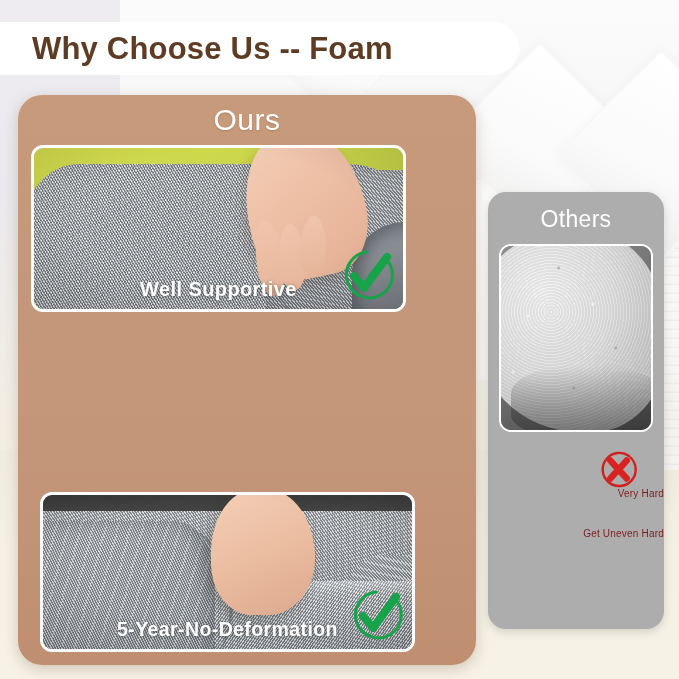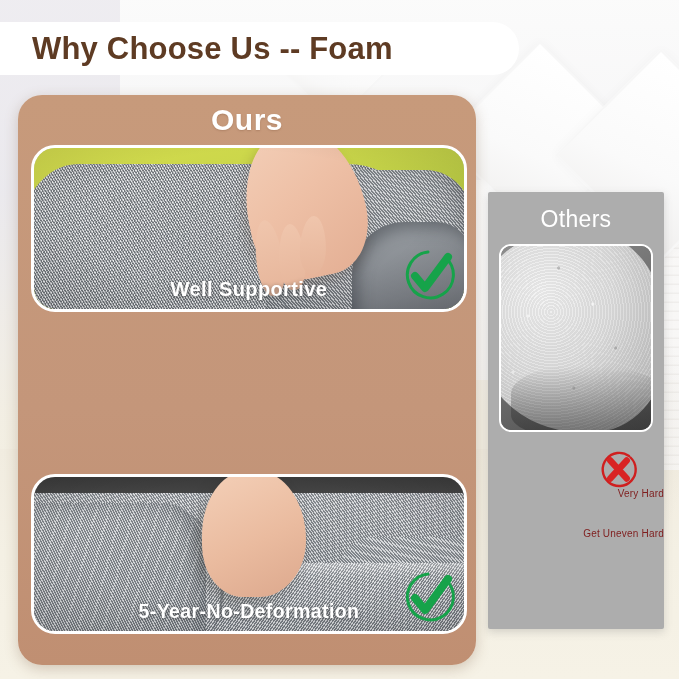--- a/index.html
+++ b/index.html
@@ -92,21 +92,21 @@
     letter-spacing: .2px;
     white-space: nowrap;
   }
 
   
   .others-panel {
     position: absolute;
     left: 488px; top: 192px;
     width: 176px; height: 437px;
     background: #adadad;
-    border-radius: 2px;
+    border-radius: 18px;
     box-shadow: 0 3px 9px rgba(90,90,90,.22);
   }
   .others-title {
     position: absolute;
     left: 0; top: 14px; width: 100%;
     text-align: center;
     font-size: 23px;
     color: #ffffff;
     letter-spacing: .3px;
   }
@@ -184,38 +184,38 @@
     width: 458px; height: 570px;
     background: linear-gradient(180deg, #c79a7b 0%, #c4967a 55%, #c08f72 100%);
     border-radius: 24px;
     box-shadow: 0 4px 14px rgba(120,85,60,.28);
   }
   .ours-title {
     position: absolute;
     left: 0; top: 8px; width: 100%;
     text-align: center;
     font-size: 30px;
-    font-weight: bold;
+    font-weight: normal;
     color: #ffffff;
     letter-spacing: .5px;
     text-shadow: 0 1px 2px rgba(120,80,55,.30);
   }
 
   .ours-card {
     position: absolute;
     left: 13px;
-    width: 436px; height: 167px;
-    border-radius: 24px;
+    width: 375px; height: 167px;
+    border-radius: 12px;
     border: 3px solid #ffffff;
     overflow: hidden;
     background: #cfcfcf;
   }
   .card-1 { top: 50px; }
   .card-2 { top: 226px; }
-  .card-3 { top: 379px; height: 160px; }
+  .card-3 { top: 397px; height: 160px; margin-left: 9px; }
 
   .card-caption {
     position: absolute;
     left: 0; bottom: 8px; width: 100%;
     text-align: center;
     color: #ffffff;
     font-size: 20px;
     font-weight: bold;
     letter-spacing: .4px;
     text-shadow: 0 1px 4px rgba(40,40,40,.55);

